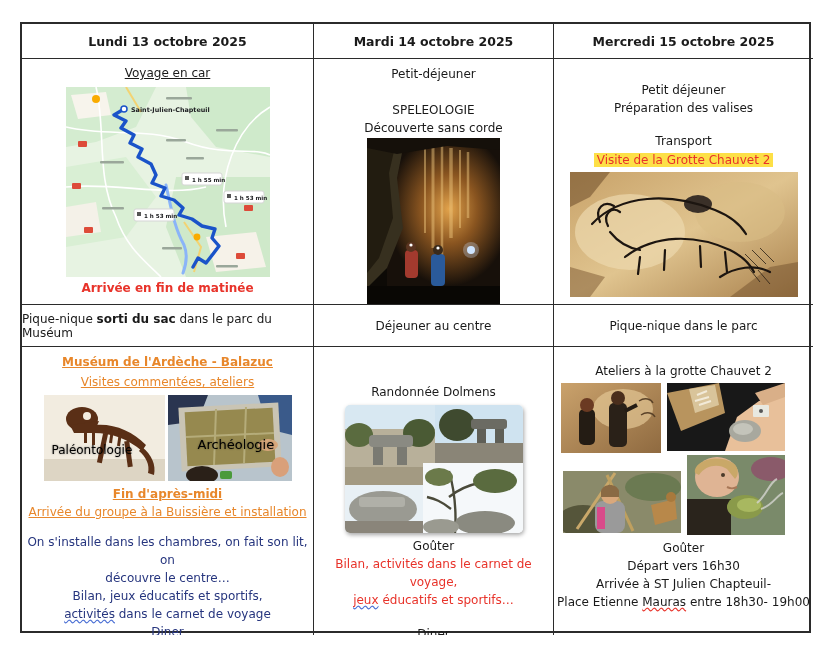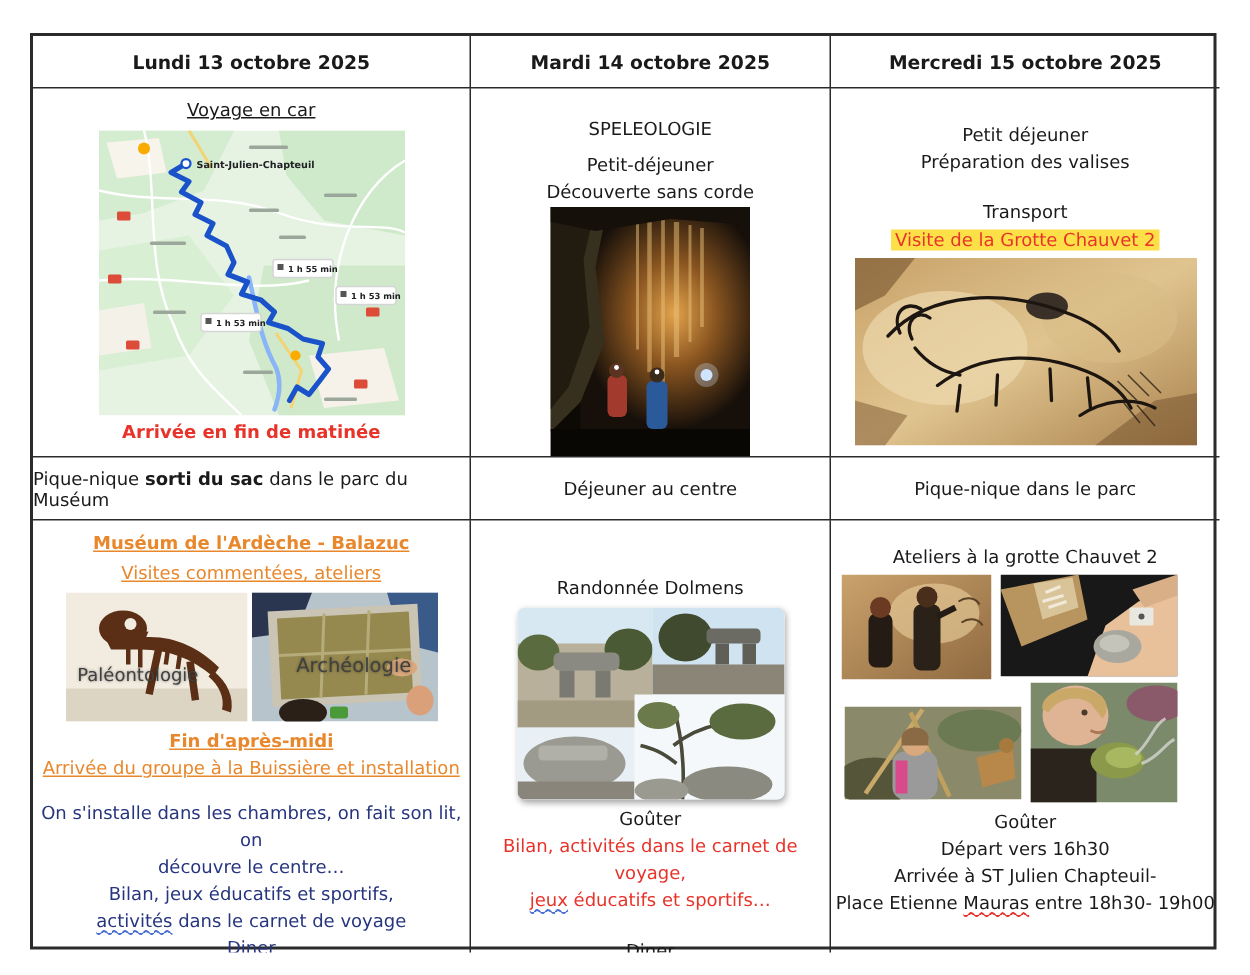--- a/index.html
+++ b/index.html
@@ -20,21 +20,21 @@
   .lunchcell { display:flex; align-items:center; justify-content:center; font-size:12px; }
   .u { text-decoration:underline; }
   .b { font-weight:bold; }
   .orange { color:#e8872b; text-decoration:underline; font-size:12px; }
   .red { color:#e8332a; }
   .bluetxt { color:#26357e; }
   .hl { background:#fde047; color:#e8332a; padding:0 3px; }
   .sq-blue { text-decoration:underline wavy #4a6fd4; text-decoration-skip-ink:none; }
   .sq-red  { text-decoration:underline wavy #e8332a; text-decoration-skip-ink:none; }
   .imgwrap { display:flex; justify-content:center;text-align:right; }
-  .phlabel { position:absolute; color:#404040; font-size:12px; text-shadow:0 0 2px rgba(0,0,0,.45); }
+  .phlabel { position:absolute; color:#000000; font-size:12px; text-shadow:0 0 2px rgba(0,0,0,.45); }
   .collage { position:relative; }
   .shadowed { box-shadow:1px 2px 4px rgba(0,0,0,.35); border-radius:5px; }
   svg text { font-family:"DejaVu Sans","Liberation Sans",sans-serif; }
 </style>
 </head>
 <body>
 
 <div class="page">
   <div class="sched">
 
@@ -109,22 +109,22 @@
             <rect x="36" y="120" width="22" height="2.4" rx="1"></rect>
             <rect x="96" y="160" width="20" height="2.4" rx="1"></rect>
             <rect x="150" y="178" width="22" height="2.4" rx="1"></rect>
           </g>
         </svg>
       </div>
       <div class="c red" style="margin-top:2px; font-weight:bold;">Arrivée en fin de matinée</div>
     </div>
 
     <div class="cell">
+      <div class="c" style="margin-top:6px;">Petit-déjeuner</div>
       <div class="c" style="margin-top:18px;">SPELEOLOGIE</div>
-      <div class="c" style="margin-top:6px;">Petit-déjeuner</div>
       <div class="c">Découverte sans corde</div>
       <div class="imgwrap" style="margin-top:1px;">
         <svg width="133" height="166" viewBox="0 0 133 166">
           <defs>
             <radialGradient id="glow" cx="55%" cy="45%" r="55%">
               <stop offset="0%" stop-color="#e2a34c"></stop>
               <stop offset="45%" stop-color="#8a5520"></stop>
               <stop offset="100%" stop-color="#17100a"></stop>
             </radialGradient>
           </defs>

